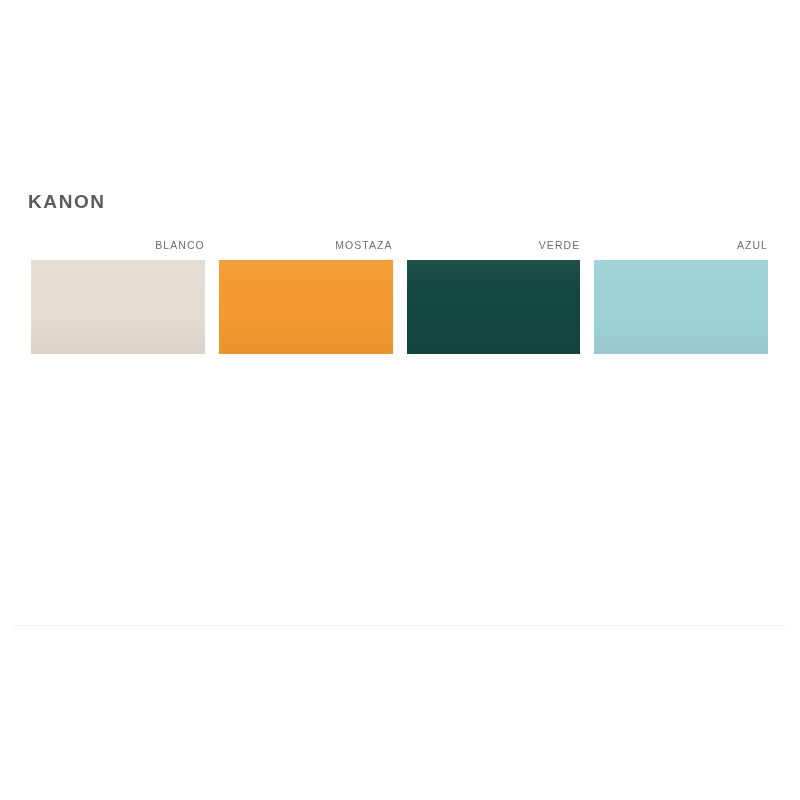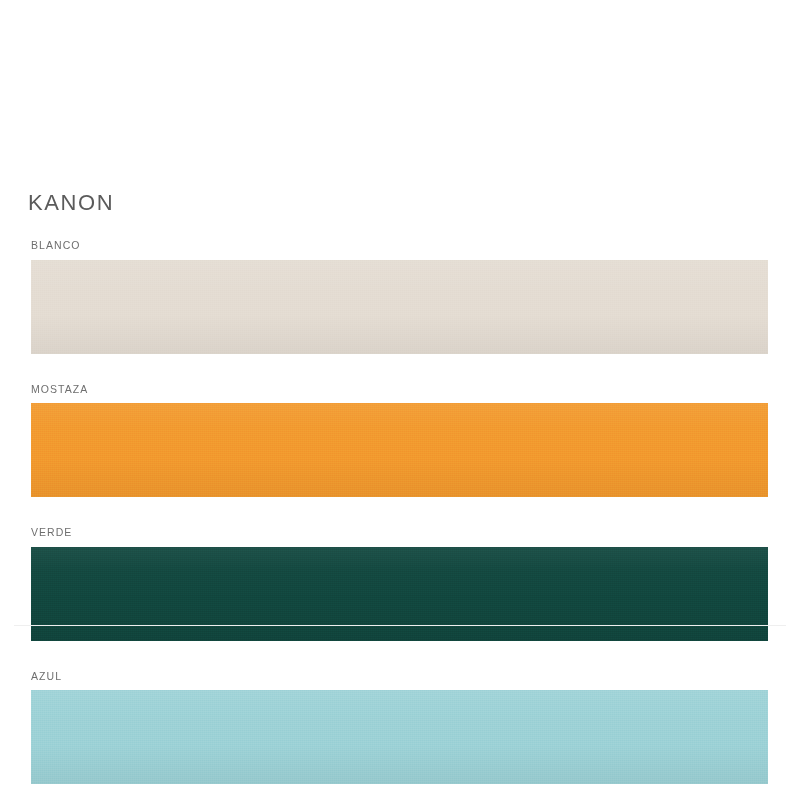--- a/index.html
+++ b/index.html
@@ -21,38 +21,39 @@
     width: 800px;
     height: 800px;
     box-sizing: border-box;
   }
 
   
   .palette-title {
     position: absolute;
     left: 28px;
     top: 192px;
-    font-size: 22px;
-    font-weight: 400;
+    font-size: 19px;
+    font-weight: 700;
     letter-spacing: 1.6px;
     color: #5b5b5b;
     line-height: 1;
     white-space: nowrap;
   }
 
   
   .swatch-grid {
     position: absolute;
     left: 31px;
     top: 240px;
     width: 737px;
     display: grid;
-    grid-template-columns: repeat(1, 1fr);
+    grid-template-columns: repeat(4, 1fr);
     column-gap: 14px;
     row-gap: 30px;
+    text-align: right;
   }
 
   .swatch-cell {
     display: flex;
     flex-direction: column;
   }
 
   .swatch-label {
     font-size: 10.5px;
     letter-spacing: 1.05px;

